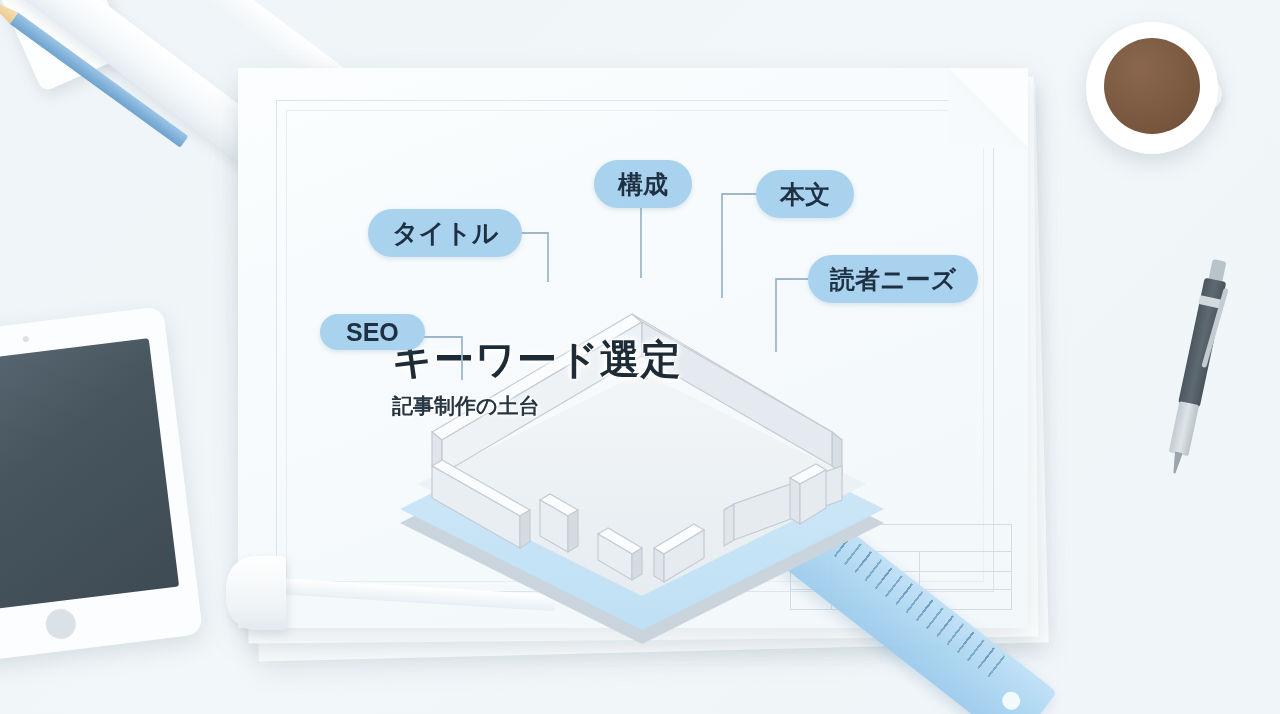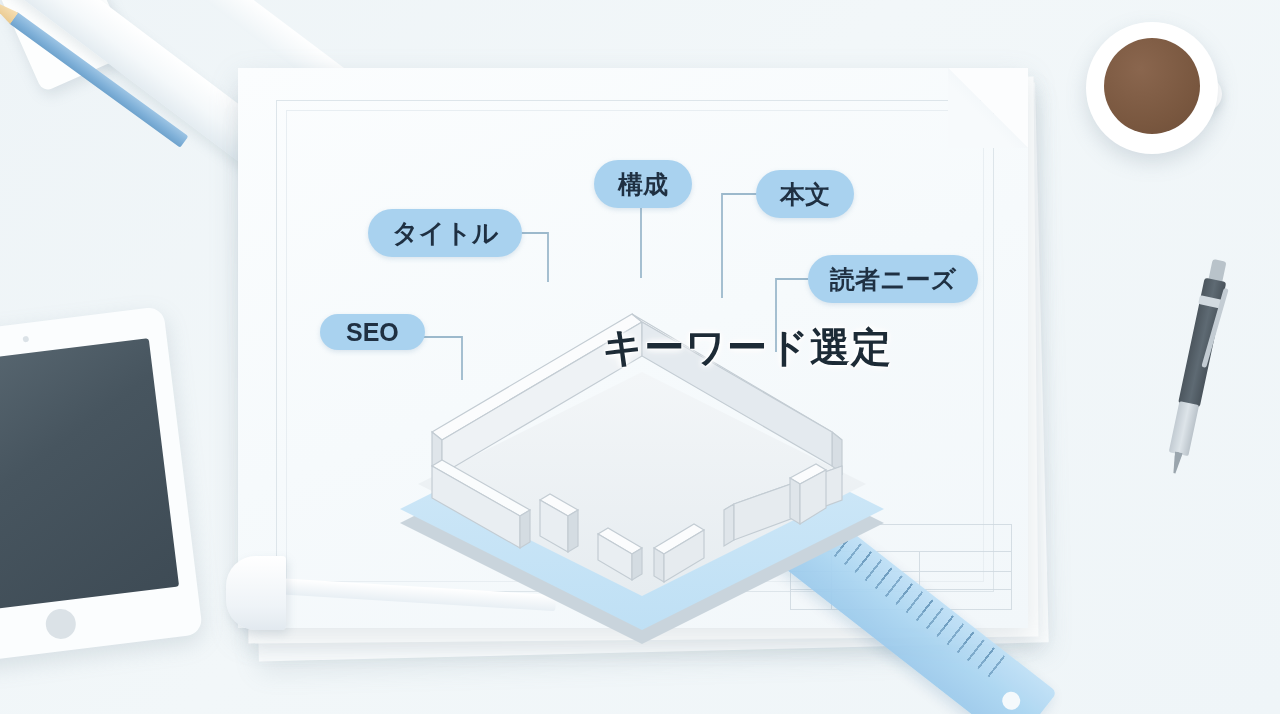--- a/index.html
+++ b/index.html
@@ -133,22 +133,22 @@
     background:linear-gradient(180deg,#d4eaf8 0%,#bfe0f5 100%);
     clip-path:polygon(50% 0,100% 50%,50% 100%,0 50%);}
   #slabEdge{left:8px;top:150px;width:484px;height:242px;
     background:#c9d4dc;clip-path:polygon(50% 0,100% 50%,50% 100%,0 50%);}
   #platTop{left:26px;top:120px;width:448px;height:224px;
     background:linear-gradient(180deg,#f3f6f8 0%,#e6ecf0 100%);
     clip-path:polygon(50% 0,100% 50%,50% 100%,0 50%);}
   svg#isoSvg{position:absolute;left:0;top:0;width:500px;height:350px;}
 
   
-  #centerText{position:absolute;left:392px;top:320px;width:500px;
-    text-align:right;pointer-events:none;}
+  #centerText{position:absolute;left:392px;top:332px;width:500px;
+    text-align:left;pointer-events:none;}
   #mainTitle{font-size:40px;font-weight:bold;color:#1d2b36;letter-spacing:1px;
     text-shadow:0 0 7px #fff,0 0 7px #fff,0 0 12px #fff,1px 1px 0 #fff,-1px -1px 0 #fff;}
   #subTitle{margin-top:5px;font-size:21px;font-weight:bold;color:#273643;
     text-shadow:0 0 6px #fff,0 0 6px #fff,1px 1px 0 #fff,-1px -1px 0 #fff;}
 
   
   .pill{position:absolute;display:flex;align-items:center;justify-content:center;
     background:#a9d2ef;border-radius:999px;color:#1f3042;font-weight:bold;
     box-shadow:0 2px 5px rgba(110,150,180,.22);white-space:nowrap;}
   #pill-title{left:368px;top:209px;height:48px;padding:0 24px;font-size:26px;}
@@ -258,20 +258,21 @@
       <polygon points="342,252 450,214 450,248 342,288" fill="#e6ebef" stroke="#c3ccd3" stroke-width="1.2"></polygon>
 
       <polygon points="398,226 424,212 434,218 408,232" fill="#fbfcfd" stroke="#c3ccd3" stroke-width="1.2"></polygon>
       <polygon points="398,226 408,232 408,272 398,266" fill="#dfe5ea" stroke="#c3ccd3" stroke-width="1.2"></polygon>
       <polygon points="408,232 434,218 434,256 408,272" fill="#e6ebef" stroke="#c3ccd3" stroke-width="1.2"></polygon>
     </svg>
   </div>
 
   <div id="centerText">
     <div id="mainTitle">キーワード選定</div>
+    <div id="subTitle">記事制作の土台</div>
   </div>
 
   <svg id="connectors">
     <g fill="none" stroke="#9cb9cc" stroke-width="1.8">
       <path d="M510 233 H548 V282"></path>
       <path d="M414 337 H462 V380"></path>
       <path d="M641 207 V278"></path>
       <path d="M757 194 H722 V298"></path>
       <path d="M808 279 H776 V352"></path>
     </g>

